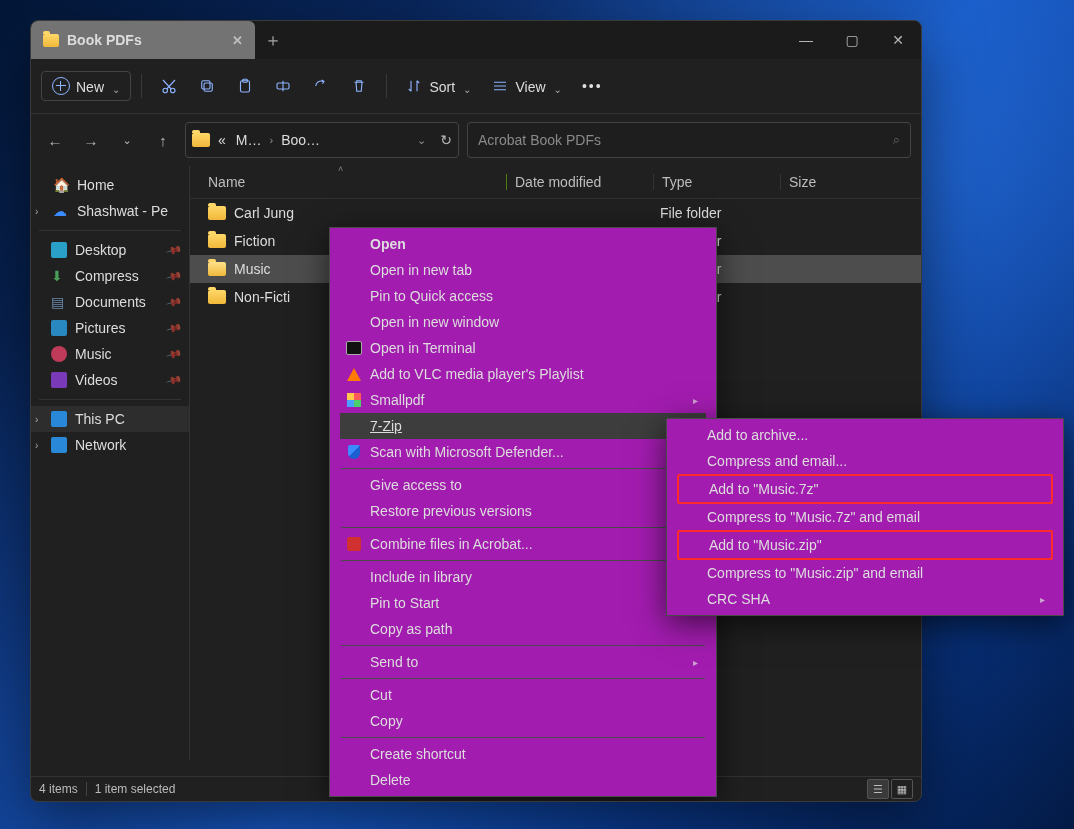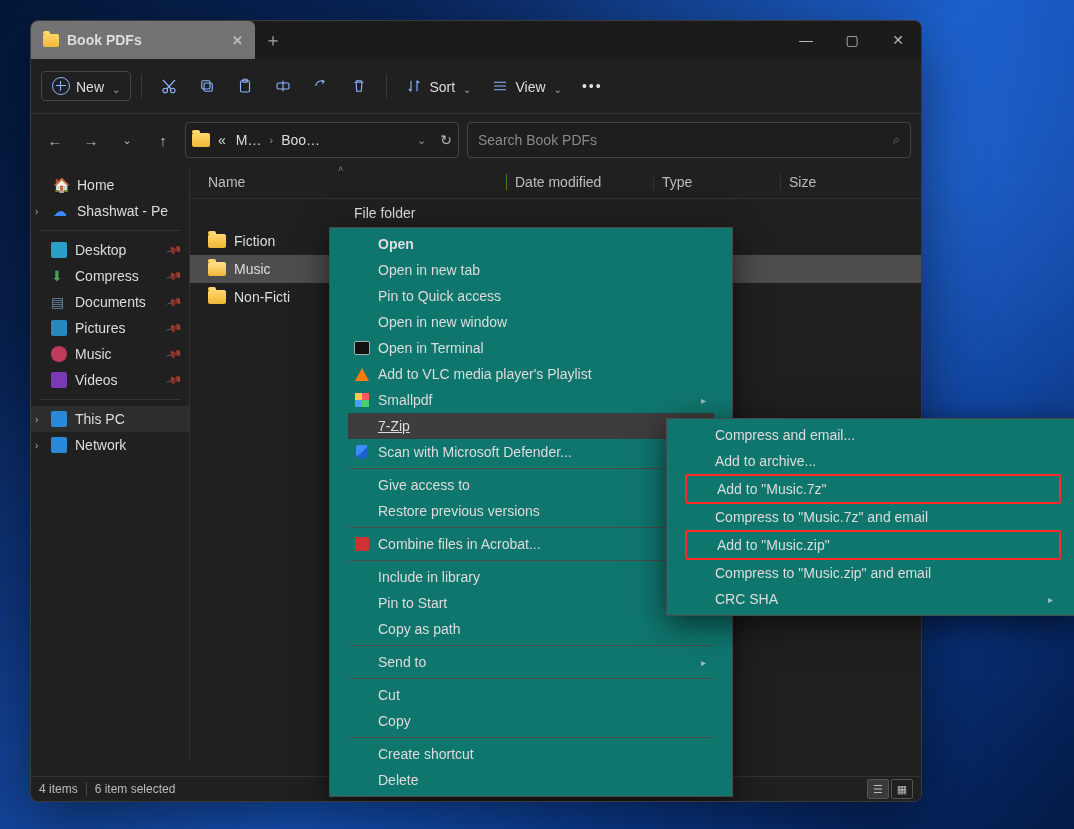--- a/index.html
+++ b/index.html
@@ -75,21 +75,21 @@
   .fic{width:18px;height:14px;background:linear-gradient(#ffd768,#f0b83a);border-radius:2px;position:relative;flex:none;}
   .fic::before{content:"";position:absolute;top:-3px;left:0;width:8px;height:3px;background:#ffd768;border-radius:2px 2px 0 0;}
   .fic.open{background:linear-gradient(#ffe18a,#f0b83a);}
   
   .status{height:24px;border-top:1px solid #333;display:flex;align-items:center;gap:8px;padding:0 8px;font-size:12px;color:#bbb;margin-top:16px;}
   .status .ssep{width:1px;height:14px;background:#444;}
   .viewbtns{margin-left:auto;display:flex;gap:2px;}
   .viewbtns div{width:20px;height:18px;border:1px solid #555;display:flex;align-items:center;justify-content:center;font-size:11px;border-radius:2px;}
   .viewbtns .act{background:#3a3a3a;}
   
-  .ctx{position:absolute;background:#0f766e;border:1px solid #4a4a4a;box-shadow:0 8px 30px rgba(0,0,0,.6);padding:3px 18px;font-size:14px;}
+  .ctx{position:absolute;background:#a21caf;border:1px solid #4a4a4a;box-shadow:0 8px 30px rgba(0,0,0,.6);padding:3px 10px;font-size:14px;}
   .ctx .mi{display:flex;align-items:center;height:26px;padding:0 24px 0 30px;position:relative;white-space:nowrap;}
   .ctx .mi.bold{font-weight:700;}
   .ctx .mi.hov{background:#3d3d3d;text-decoration:underline;}
   .ctx .mi .arw{position:absolute;right:8px;font-size:10px;opacity:.7;}
   .ctx .msep{height:1px;background:#4a4a4a;margin:3px 1px;}
   .ctx .mic{position:absolute;left:6px;width:16px;height:16px;display:flex;align-items:center;justify-content:center;}
   .ctx1{top:206px;left:298px;width:366px;}
   .ctx2{top:418px;left:666px;width:376px;}
   .redbox{border:2.5px solid #ff2a2a;border-radius:2px;}
   
@@ -187,21 +187,21 @@
       <div class="addrbar">
         <span class="fic"></span>
         <span class="crumb">«</span>
         <span class="crumb">M…</span>
         <span class="csep">›</span>
         <span class="crumb">Boo…</span>
         <span class="ddl">⌄</span>
         <span class="ref">↻</span>
       </div>
       <div class="searchbar">
-        <span>Search Book PDFs</span>
+        <span>Acrobat Book PDFs</span>
         <span class="mag">⌕</span>
       </div>
     </div>
 
     <div class="body">
 
       <div class="side">
         <div class="sitem top">
           <span class="sic">🏠</span>
           <span>Home</span>
@@ -258,20 +258,24 @@
       <div class="content">
         <div class="colhdr">
           <span class="caretup">˄</span>
           <div class="c1">Name</div>
           <div class="c2">Date modified</div>
           <div class="c3">Type</div>
           <div class="c4">Size</div>
         </div>
         <div class="rows">
           <div class="row">
+            <div class="c1">
+                <span class="fic"></span>
+                <span>Carl Jung</span>
+              </div>
             <div class="c2"></div>
             <div class="c3">File folder</div>
           </div>
           <div class="row">
             <div class="c1">
                 <span class="fic"></span>
                 <span>Fiction</span>
               </div>
             <div class="c2"></div>
             <div class="c3">File folder</div>
@@ -292,21 +296,21 @@
             <div class="c2"></div>
             <div class="c3">File folder</div>
           </div>
         </div>
       </div>
     </div>
 
     <div class="status">
       <span>4 items</span>
       <span class="ssep"></span>
-      <span>6 item selected</span>
+      <span>1 item selected</span>
       <div class="viewbtns">
         <div class="act">☰</div>
         <div>▦</div>
       </div>
     </div>
 
     <div class="ctx ctx1">
       <div class="mi bold">
           <span>Open</span>
         </div>
@@ -393,24 +397,24 @@
       <div class="mi">
           <span>Delete</span>
         </div>
 
     </div>
 
   </div>
 
   <div class="ctx ctx2">
     <div class="mi">
+        <span>Add to archive...</span>
+      </div>
+    <div class="mi">
         <span>Compress and email...</span>
-      </div>
-    <div class="mi">
-        <span>Add to archive...</span>
       </div>
     <div class="mi redbox">
         <span>Add to "Music.7z"</span>
       </div>
     <div class="mi">
         <span>Compress to "Music.7z" and email</span>
       </div>
     <div class="mi redbox">
         <span>Add to "Music.zip"</span>
       </div>

